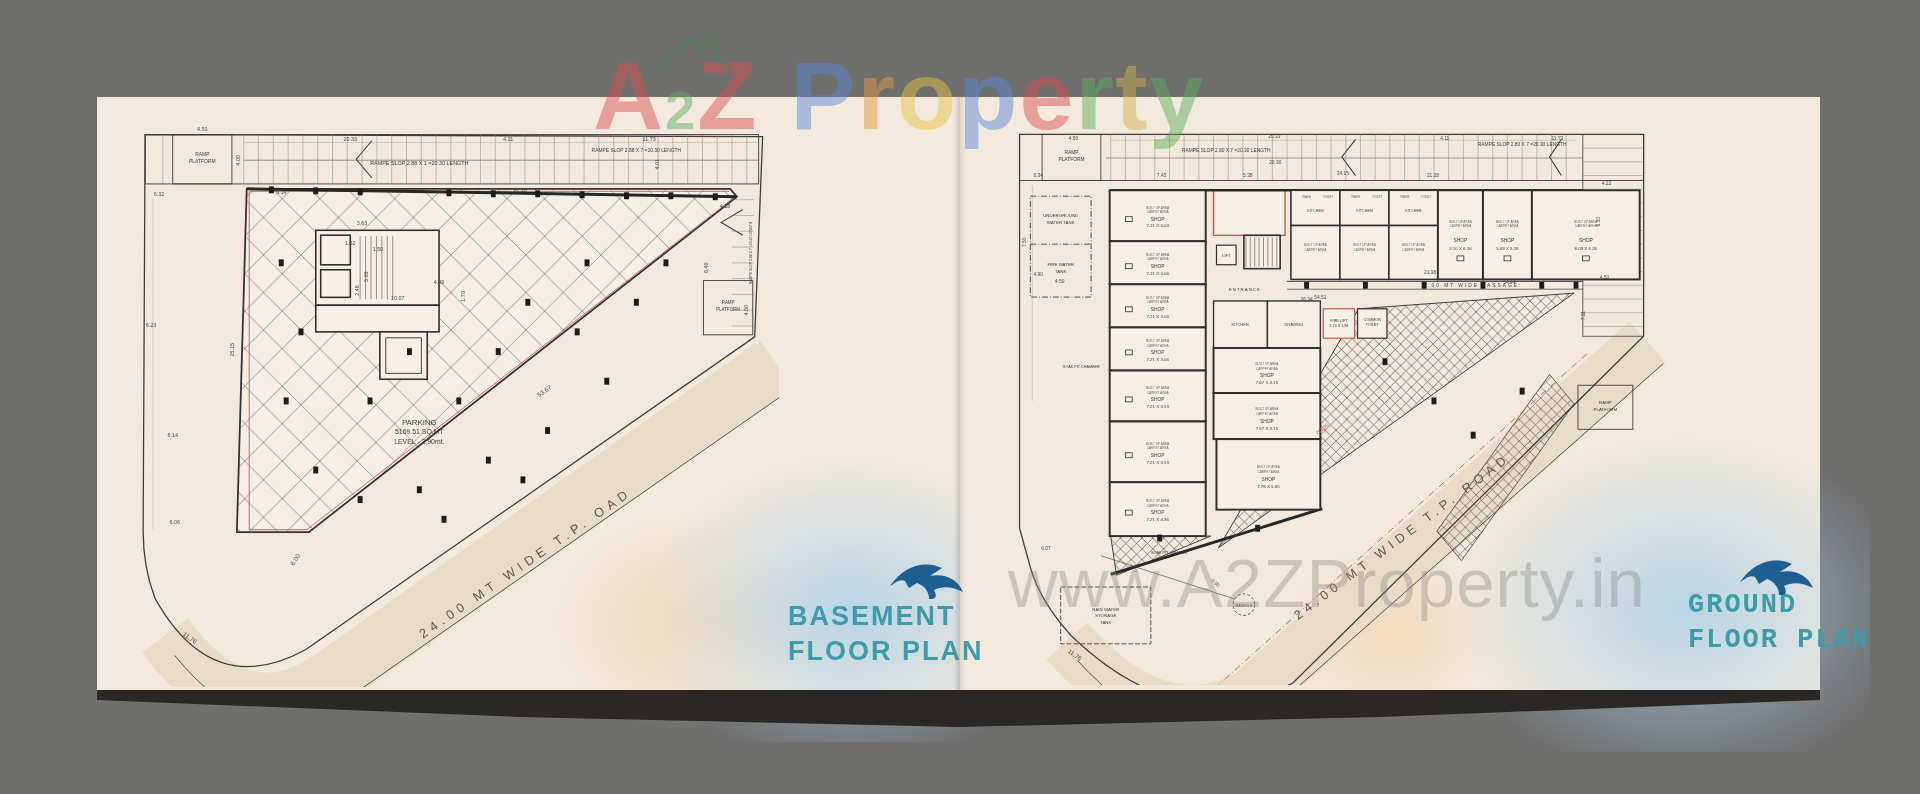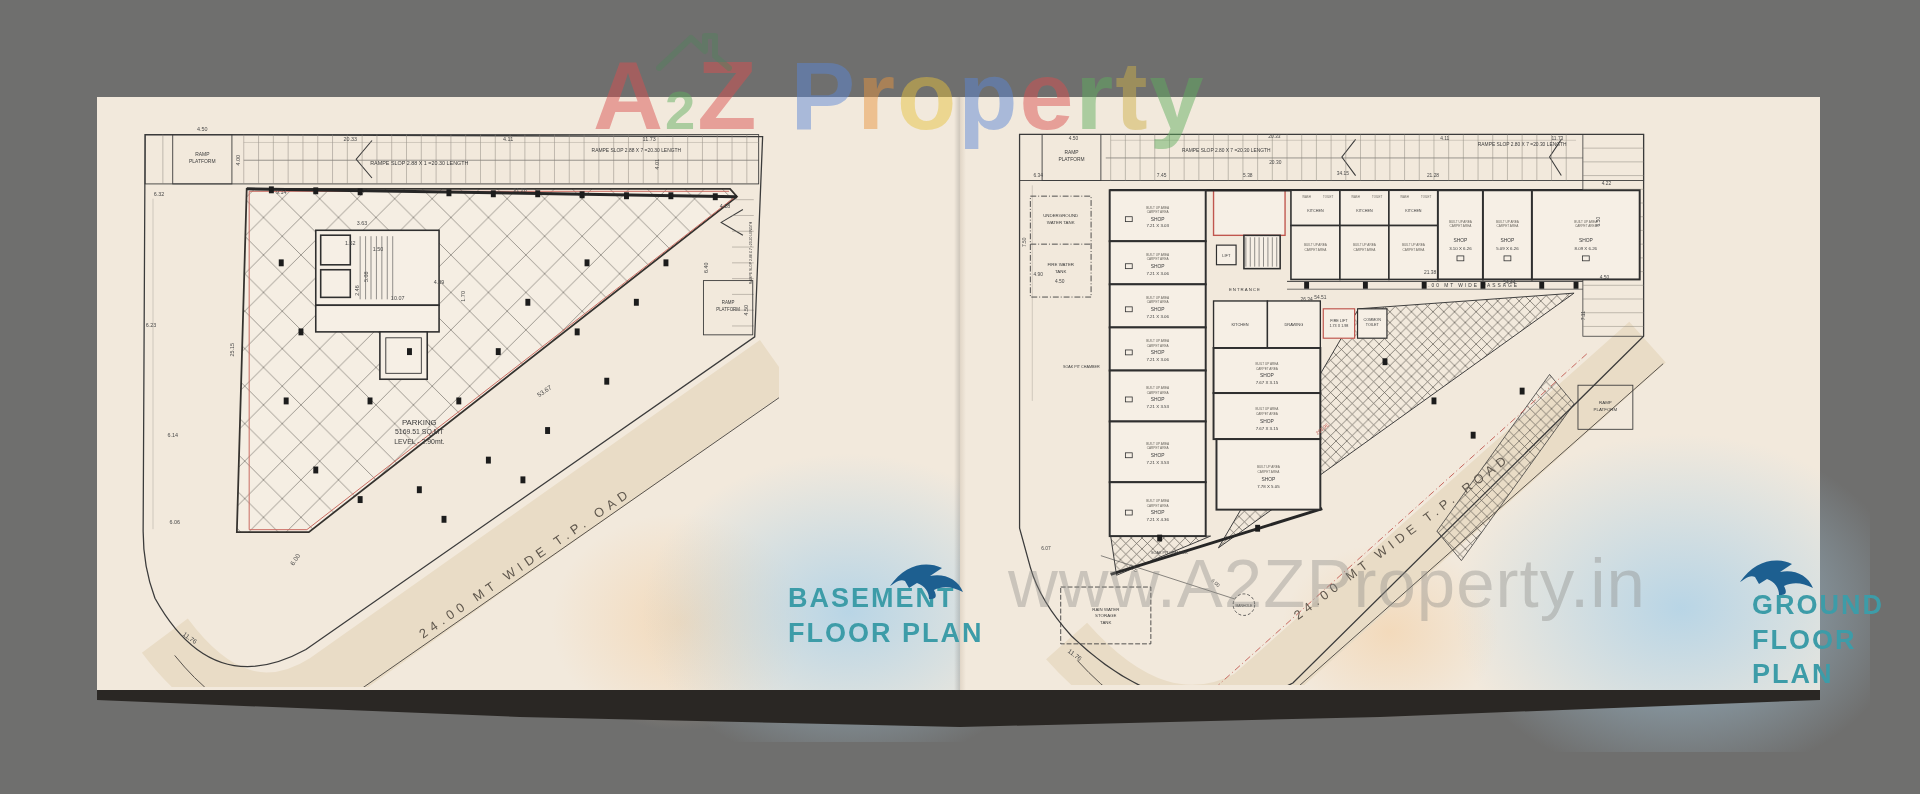--- a/index.html
+++ b/index.html
@@ -501,28 +501,28 @@
   </svg>
 
   <div id="wm-top">
     <span class="w1"><span style="color: rgb(219, 79, 79);">A</span><span class="sub" style="color: rgb(95, 174, 95);">2</span><span style="color: rgb(219, 79, 79);">Z</span></span><span class="w2"><span style="color: rgb(91, 135, 215);">P</span><span style="color: rgb(232, 149, 63);">r</span><span style="color: rgb(230, 194, 62);">o</span><span style="color: rgb(91, 135, 215);">p</span><span style="color: rgb(219, 79, 79);">e</span><span style="color: rgb(95, 174, 95);">r</span><span style="color: rgb(205, 176, 74);">t</span><span style="color: rgb(95, 174, 95);">y</span></span>
     <svg id="wm-house" width="86" height="46" viewBox="0 0 86 46">
       <path d="M4,42 L36,12 L50,25 L50,10 L60,10 L60,30 L74,42" fill="none" stroke="#3d8f4e" stroke-width="6" stroke-linecap="round" stroke-linejoin="round" opacity="0.55"></path>
     </svg>
   </div>
   <div id="wm-center">www.A2ZProperty.in</div>
 
-  <div class="plan-title" style="left:788px;top:581px;">
+  <div class="plan-title" style="left:788px;top:599px;">
     <div>BASEMENT</div>
     <div>FLOOR PLAN</div>
   </div>
   <svg class="bird" style="left:888px;top:556px;" width="76" height="44" viewBox="0 0 76 44">
     <path d="M2,30 C16,10 36,4 54,12 L42,20 C56,17 70,23 75,36 C64,30 54,30 46,34 C50,42 47,43 41,43 C41,36 37,30 29,27 L21,32 L17,25 C11,22 5,29 2,30 Z" fill="#1D5F90"></path>
   </svg>
-  <div class="plan-title" style="left:1752px;top:588px;">
+  <div class="plan-title" style="left:1688px;top:588px;font-family:Liberation Mono, monospace;">
     <div>GROUND</div>
     <div>FLOOR PLAN</div>
   </div>
   <svg class="bird" style="left:1738px;top:552px;" width="76" height="44" viewBox="0 0 76 44">
     <path d="M2,30 C16,10 36,4 54,12 L42,20 C56,17 70,23 75,36 C64,30 54,30 46,34 C50,42 47,43 41,43 C41,36 37,30 29,27 L21,32 L17,25 C11,22 5,29 2,30 Z" fill="#1D5F90"></path>
   </svg>
 
 </div>
 
 </body></html>

